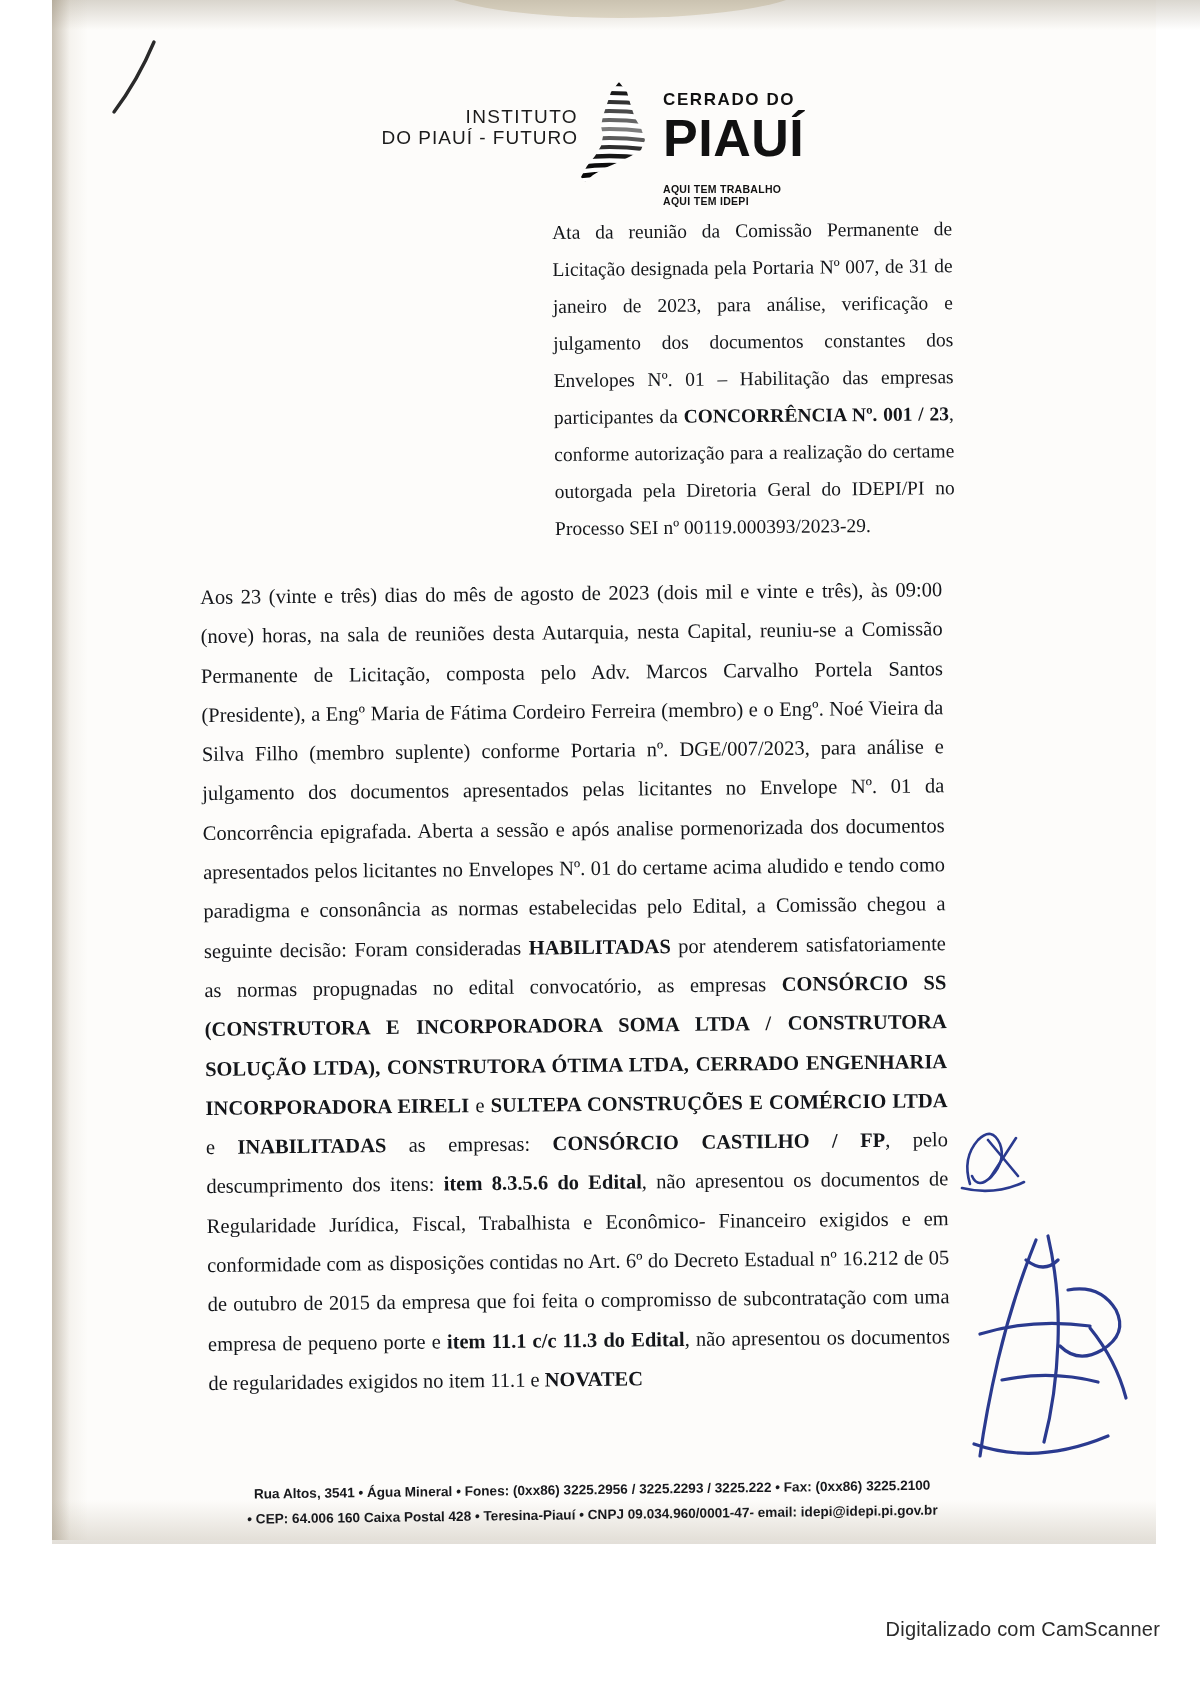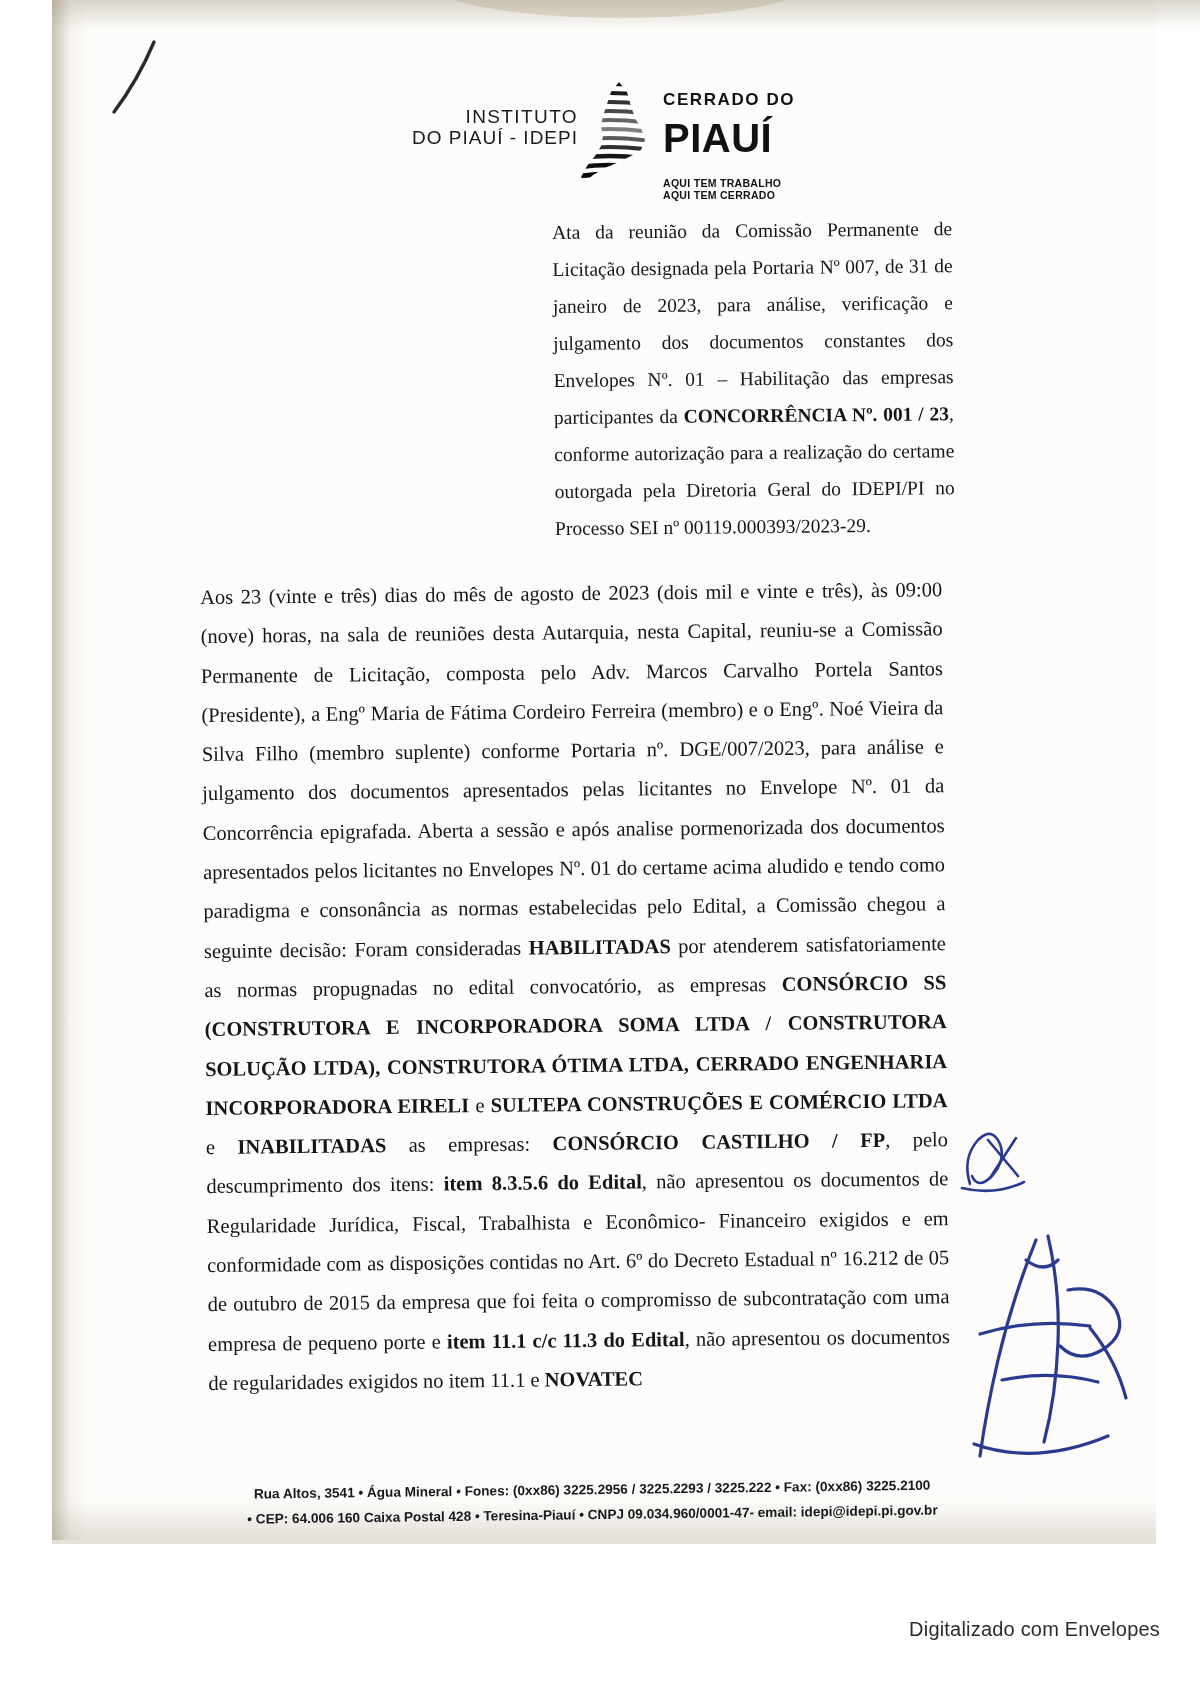--- a/index.html
+++ b/index.html
@@ -90,21 +90,21 @@
   }
   .gov-mark { position: absolute; left: 0; top: 2px; width: 78px; height: 110px; }
   .gov-text {
     position: absolute;
     left: 88px; top: 13px;
     font-family: "Liberation Sans", sans-serif;
     color: #111;
     line-height: 1;
   }
   .gov-text .g1 { font-size: 17px; font-weight: 700; letter-spacing: 1.6px; }
-  .gov-text .g2 { font-size: 40px; font-weight: 700; letter-spacing: .5px; margin-top: 10px; }
+  .gov-text .g2 { font-size: 52px; font-weight: 700; letter-spacing: .5px; margin-top: 4px; }
   .gov-text .g3 { font-size: 10.5px; font-weight: 600; letter-spacing: .3px; margin-top: 20px; }
   .gov-text .g3 b { font-weight: 800; }
   .gov-text .g4 { font-size: 10.5px; font-weight: 600; letter-spacing: .3px; margin-top: 1px; }
   .gov-text .g4 b { font-weight: 800; }
 
   
   .intro {
     position: absolute;
     left: 552px; top: 214px;
     width: 400px;
@@ -182,21 +182,21 @@
   <div class="scan-curve-top"></div>
   <div class="scan-shade-top"></div>
   <div class="scan-shade-left"></div>
   <div class="scan-shade-bottom"></div>
   <div class="dark-edge-left"></div>
 
   <div class="header">
 
     <div class="idepi-logo">
       <div class="idepi-line1">INSTITUTO</div>
-      <div class="idepi-line3">DO PIAUÍ - IDEPI</div>
+      <div class="idepi-line3">DO PIAUÍ - FUTURO</div>
     </div>
 
     <div class="gov-logo">
       <svg class="gov-mark" viewBox="0 0 78 110">
         <defs>
           <clipPath id="stateclip">
             <path d="M44 2 L52 12 L56 26 L60 38 L66 48 L70 60 L66 70 L56 76 L44 82 L30 88 L18 95 L10 102 L6 97 L12 86 L20 76 L26 66 L28 56 L26 46 L28 36 L32 24 L36 12 Z"></path>
           </clipPath>
         </defs>
         <g clip-path="url(#stateclip)">
@@ -214,21 +214,21 @@
             <path d="M-6 89 Q 30 81 84 89" stroke="#0d0d0d" stroke-width="4.6"></path>
             <path d="M-6 98 Q 30 90 84 98" stroke="#080808" stroke-width="4.8"></path>
             <path d="M-6 107 Q 30 99 84 107" stroke="#050505" stroke-width="5"></path>
           </g>
         </g>
       </svg>
       <div class="gov-text">
         <div class="g1">CERRADO DO</div>
         <div class="g2">PIAUÍ</div>
         <div class="g3"><span>AQUI TEM </span><b>TRABALHO</b></div>
-        <div class="g4"><span>AQUI TEM </span><b>CERRADO</b></div>
+        <div class="g4"><span>AQUI TEM </span><b>IDEPI</b></div>
       </div>
     </div>
   </div>
 
   <div class="intro">
     <p><span>Ata da reunião da Comissão Permanente de Licitação designada pela Portaria Nº 007, de 31 de janeiro de 2023, para análise, verificação e julgamento dos documentos constantes dos Envelopes Nº. 01 – Habilitação das empresas participantes da </span><b>CONCORRÊNCIA Nº. 001 / 23</b><span>, conforme autorização para a realização do certame outorgada pela Diretoria Geral do IDEPI/PI no Processo SEI nº 00119.000393/2023-29.</span></p>
   </div>
 
   <div class="body-text">
     <p><span>Aos 23 (vinte e três) dias do mês de agosto de 2023 (dois mil e vinte e três), às 09:00 (nove) horas, na sala de reuniões desta Autarquia, nesta Capital, reuniu-se a Comissão Permanente de Licitação, composta pelo Adv. Marcos Carvalho Portela Santos (Presidente), a Engº Maria de Fátima Cordeiro Ferreira (membro) e o Engº. Noé Vieira da Silva Filho (membro suplente) conforme Portaria nº. DGE/007/2023, para análise e julgamento dos documentos apresentados pelas licitantes no Envelope Nº. 01 da Concorrência epigrafada. Aberta a sessão e após analise pormenorizada dos documentos apresentados pelos licitantes no Envelopes Nº. 01 do certame acima aludido e tendo como paradigma e consonância as normas estabelecidas pelo Edital, a Comissão chegou a seguinte decisão: Foram consideradas </span><b>HABILITADAS</b><span> por atenderem satisfatoriamente as normas propugnadas no edital convocatório, as empresas </span><b>CONSÓRCIO SS (CONSTRUTORA E INCORPORADORA SOMA LTDA / CONSTRUTORA SOLUÇÃO LTDA), CONSTRUTORA ÓTIMA LTDA, CERRADO ENGENHARIA INCORPORADORA EIRELI</b><span> e </span><b>SULTEPA CONSTRUÇÕES E COMÉRCIO LTDA</b><span> e </span><b>INABILITADAS</b><span> as empresas: </span><b>CONSÓRCIO CASTILHO / FP</b><span>, pelo descumprimento dos itens: </span><b>item 8.3.5.6 do Edital</b><span>, não apresentou os documentos de Regularidade Jurídica, Fiscal, Trabalhista e Econômico- Financeiro exigidos e em conformidade com as disposições contidas no Art. 6º do Decreto Estadual nº 16.212 de 05 de outubro de 2015 da empresa que foi feita o compromisso de subcontratação com uma empresa de pequeno porte e </span><b>item 11.1 c/c 11.3 do Edital</b><span>, não apresentou os documentos de regularidades exigidos no item 11.1 e </span><b>NOVATEC</b></p>
@@ -258,15 +258,15 @@
       <path d="M108 6 Q 120 58 118 112 Q 116 166 104 212"></path>
       <path d="M40 104 Q 92 88 150 96"></path>
       <path d="M128 60 Q 160 54 176 80 Q 188 104 162 120 Q 138 134 120 116"></path>
       <path d="M150 98 Q 176 130 186 168"></path>
       <path d="M62 150 Q 110 140 158 152"></path>
       <path d="M34 214 Q 96 236 168 206"></path>
       <path d="M86 30 Q 104 44 118 30"></path>
     </g>
   </svg>
 
-  <div class="camscanner">Digitalizado com Envelopes</div>
+  <div class="camscanner">Digitalizado com CamScanner</div>
 
 </div>
 
 </body></html>

